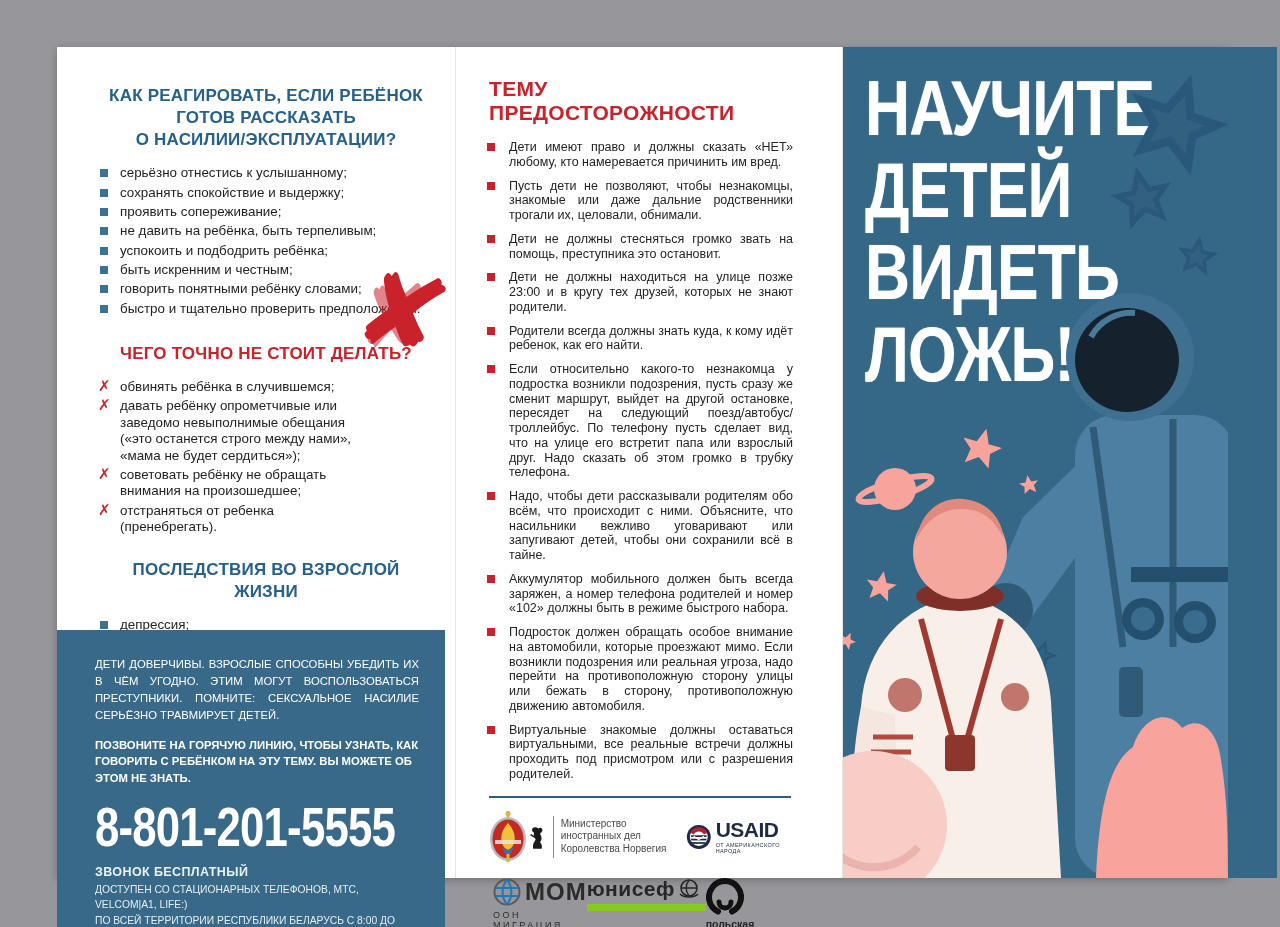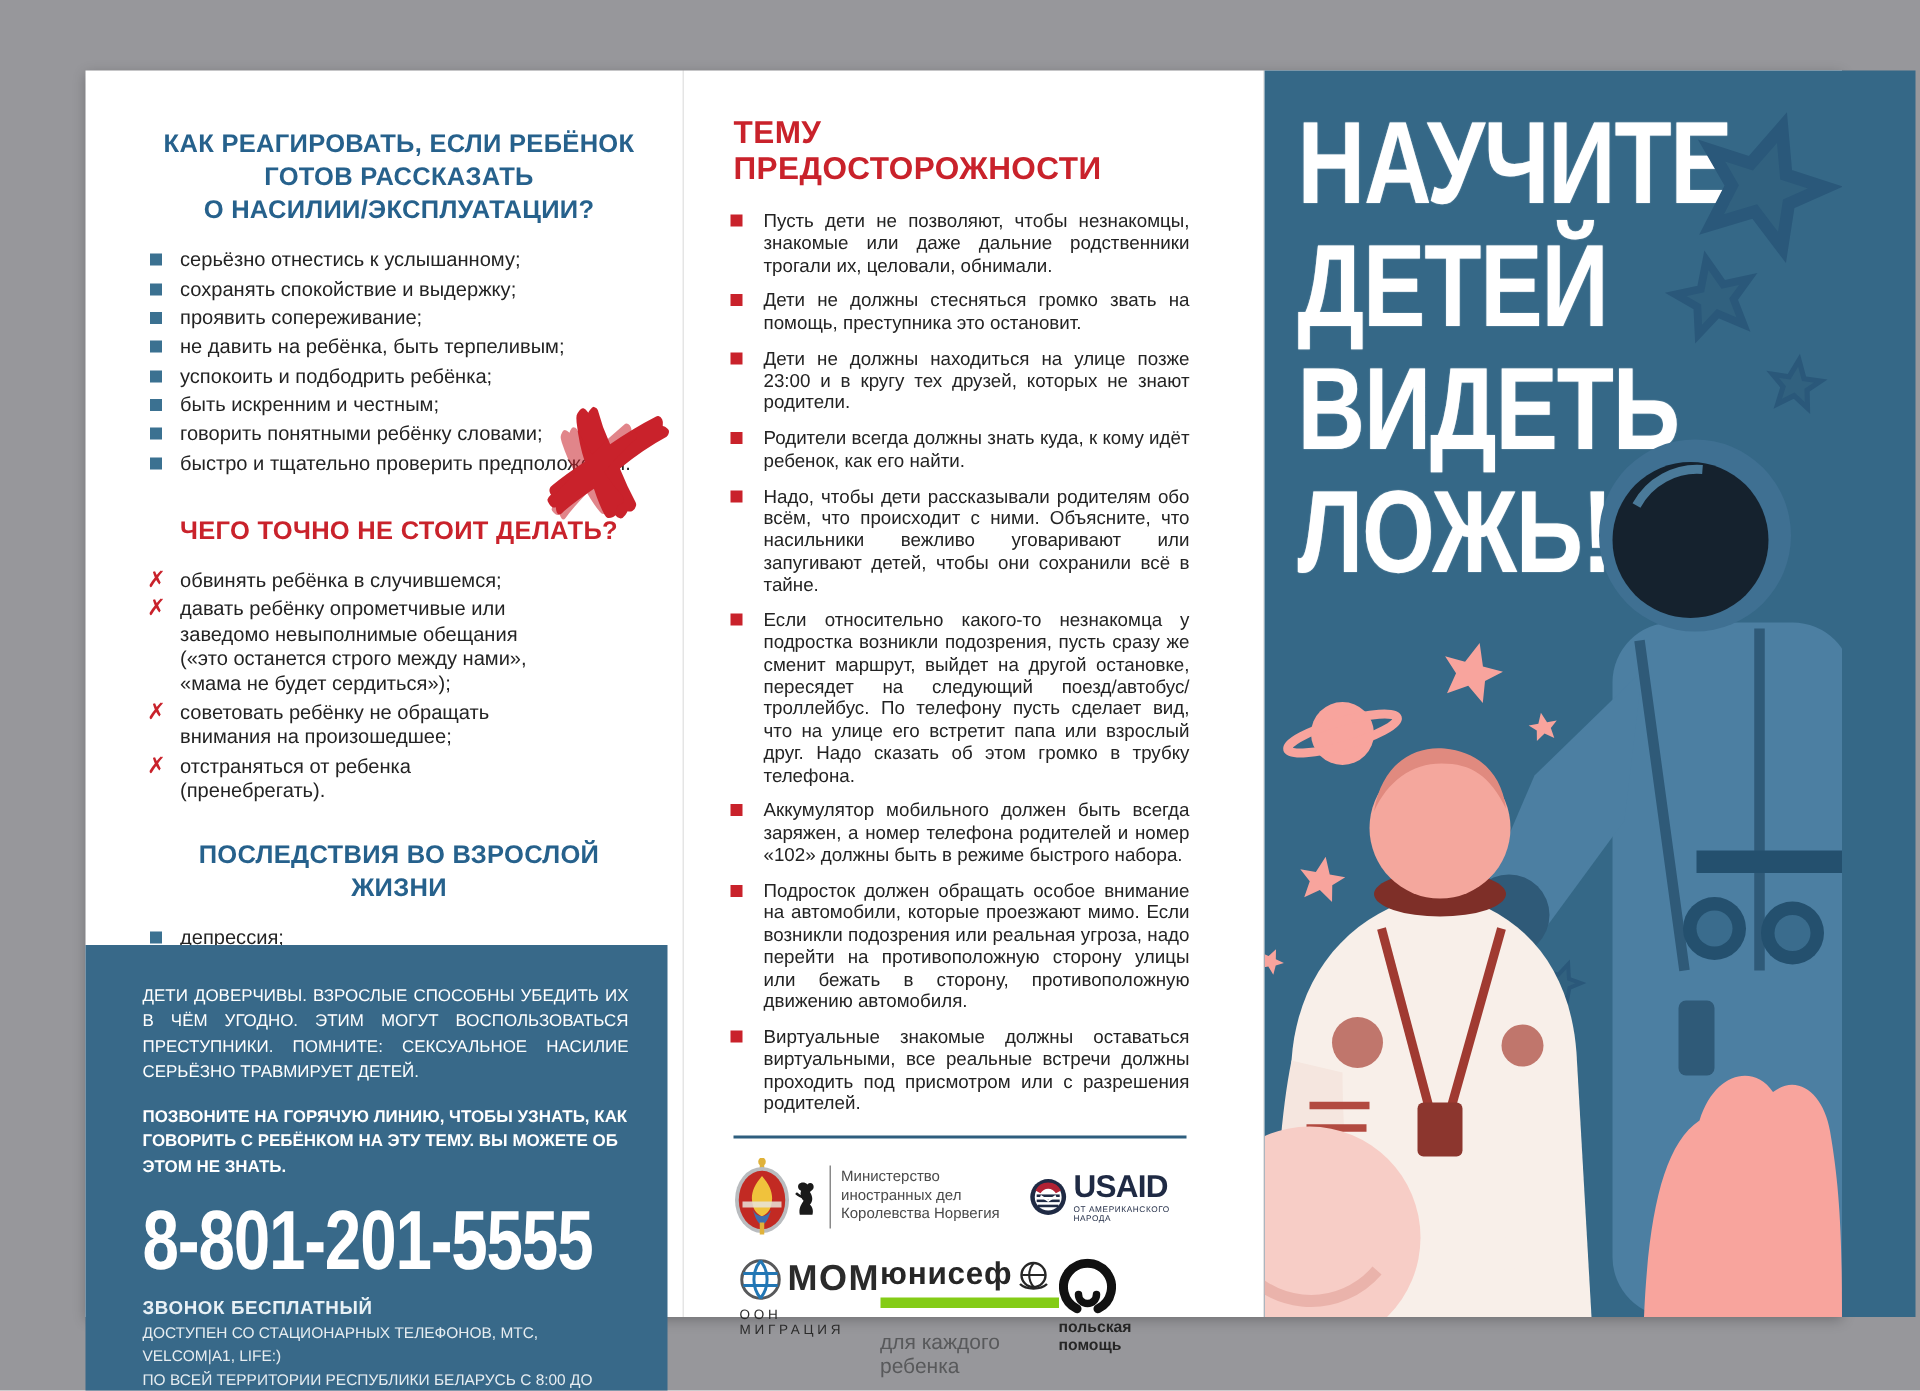--- a/index.html
+++ b/index.html
@@ -144,26 +144,27 @@
     </div>
   </div>
 
   <div class="fold f1"></div>
   <div class="fold f2"></div>
 
   <div class="mid-content">
     <h2 class="mid-title">ТЕМУ ПРЕДОСТОРОЖНОСТИ</h2>
     <ul class="red-list">
 
+    <li><span>Дети имеют право и должны сказать «НЕТ» любому, кто намеревается причинить им вред.</span></li>
         <li><span>Пусть дети не позволяют, чтобы незнакомцы, знакомые или даже дальние родственники трогали их, целовали, обнимали.</span></li>
         <li><span>Дети не должны стесняться громко звать на помощь, преступника это остановит.</span></li>
         <li><span>Дети не должны находиться на улице позже 23:00 и в кругу тех друзей, которых не знают родители.</span></li>
         <li><span>Родители всегда должны знать куда, к кому идёт ребенок, как его найти.</span></li>
+        <li><span>Если относительно какого-то незнакомца у подростка возникли подозрения, пусть сразу же сменит маршрут, выйдет на другой остановке, пересядет на следующий поезд/автобус/троллейбус. По телефону пусть сделает вид, что на улице его встретит папа или взрослый друг. Надо сказать об этом громко в трубку телефона.</span></li>
         <li><span>Надо, чтобы дети рассказывали родителям обо всём, что происходит с ними. Объясните, что насильники вежливо уговаривают или запугивают детей, чтобы они сохранили всё в тайне.</span></li>
-        <li><span>Если относительно какого-то незнакомца у подростка возникли подозрения, пусть сразу же сменит маршрут, выйдет на другой остановке, пересядет на следующий поезд/автобус/троллейбус. По телефону пусть сделает вид, что на улице его встретит папа или взрослый друг. Надо сказать об этом громко в трубку телефона.</span></li>
         <li><span>Аккумулятор мобильного должен быть всегда заряжен, а номер телефона родителей и номер «102» должны быть в режиме быстрого набора.</span></li>
         <li><span>Подросток должен обращать особое внимание на автомобили, которые проезжают мимо. Если возникли подозрения или реальная угроза, надо перейти на противоположную сторону улицы или бежать в сторону, противоположную движению автомобиля.</span></li>
         <li><span>Виртуальные знакомые должны оставаться виртуальными, все реальные встречи должны проходить под присмотром или с разрешения родителей.</span></li>
       </ul>
 
     <hr class="mid-rule">
 
     <div class="logo-row">
       <div class="logo-item">
         <svg width="42" height="54" viewBox="0 0 42 54">

